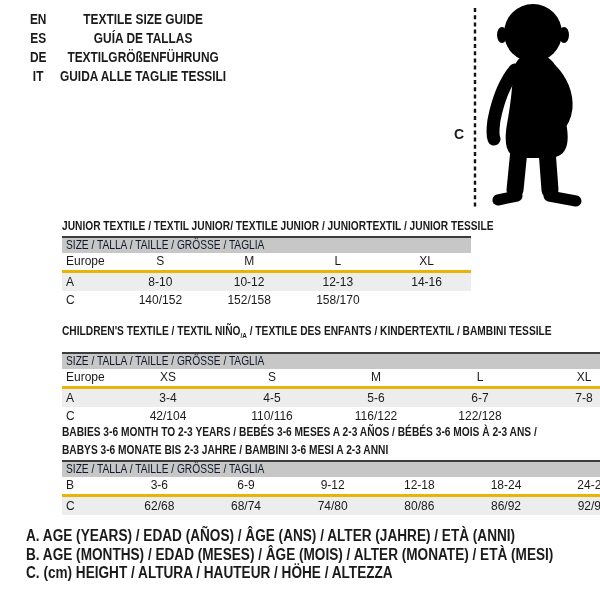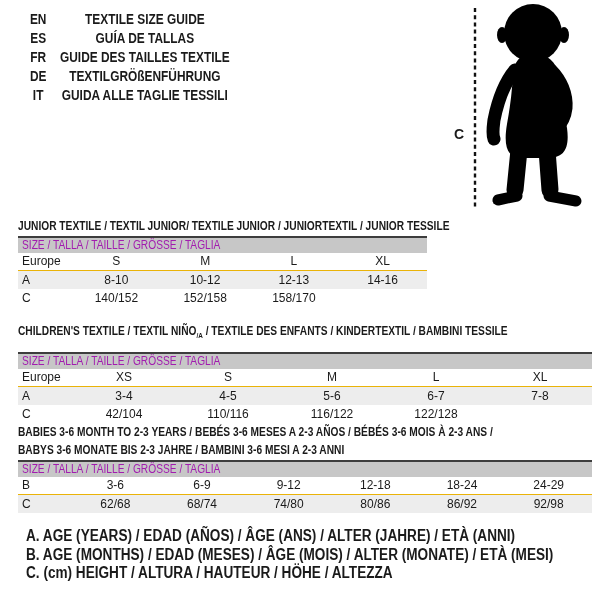--- a/index.html
+++ b/index.html
@@ -10,27 +10,27 @@
   .cond{display:inline-block;transform:scaleX(0.85);transform-origin:0 50%;white-space:nowrap;}
   
   .lang-block{position:absolute;left:22px;top:10px;text-align:center;}
   .lang-line{display:grid;grid-template-columns:38px auto;height:19px;line-height:19px;
     font-size:14px;font-weight:700;}
   
   .figure-svg{position:absolute;left:448px;top:0;}
   .fig-label{position:absolute;left:450px;top:126px;width:18px;text-align:center;
     font-size:14px;font-weight:700;}
   
-  .size-table{position:absolute;}
+  .size-table{position:absolute;margin-left:44px;}
   .table-title{font-size:12px;font-weight:700;line-height:13px;white-space:nowrap;}
   .table-title sub{font-size:7.5px;}
   .size-bar{height:15px;line-height:15px;background:#c7c7c7;border-top:2px solid #3d3d3d;
-    padding-left:4px;font-size:12px;color:#a21caf;overflow:hidden;}
+    padding-left:4px;font-size:12px;color:#0f172a;overflow:hidden;}
   .trow{display:grid;height:18px;line-height:18px;font-size:12px;}
-  .trow.rule{border-bottom:1px solid #eab308;height:17px;line-height:17px;}
+  .trow.rule{border-bottom:3px solid #eab308;height:17px;line-height:17px;}
   .trow.shaded{background:#ededed;}
   .tcell.label{padding-left:4px;text-align:left;}
   .tcell.val{text-align:center;}
   #table-junior{left:18px;top:220px;width:409px;}
   #table-junior .table-title{margin-bottom:3px;}
   #table-children{left:18px;top:325px;width:574px;}
   #table-children .table-title{margin-bottom:10px;}
   #table-babies{left:18px;top:423px;width:574px;}
   #table-babies .table-title{line-height:18px;margin-bottom:0;}
   #table-babies .size-bar{margin-top:1px;}
@@ -43,24 +43,20 @@
 <div id="page">
 
   <div class="lang-block">
     <div class="lang-line">
       <span class="cond">EN</span>
       <span class="cond">TEXTILE SIZE GUIDE</span>
     </div>
     <div class="lang-line">
       <span class="cond">ES</span>
       <span class="cond">GUÍA DE TALLAS</span>
-    </div>
-    <div class="lang-line">
-      <span class="cond">FR</span>
-      <span class="cond">GUIDE DES TAILLES TEXTILE</span>
     </div>
     <div class="lang-line">
       <span class="cond">DE</span>
       <span class="cond">TEXTILGRÖßENFÜHRUNG</span>
     </div>
     <div class="lang-line">
       <span class="cond">IT</span>
       <span class="cond">GUIDA ALLE TAGLIE TESSILI</span>
     </div>
   </div>

